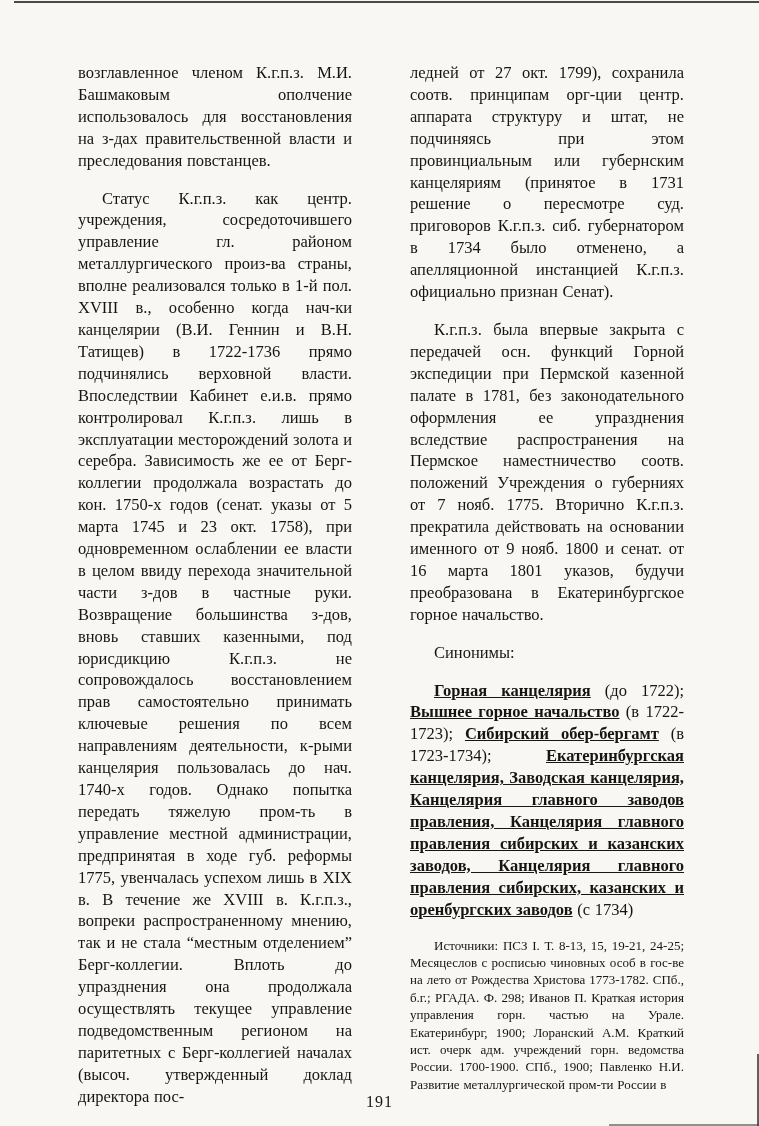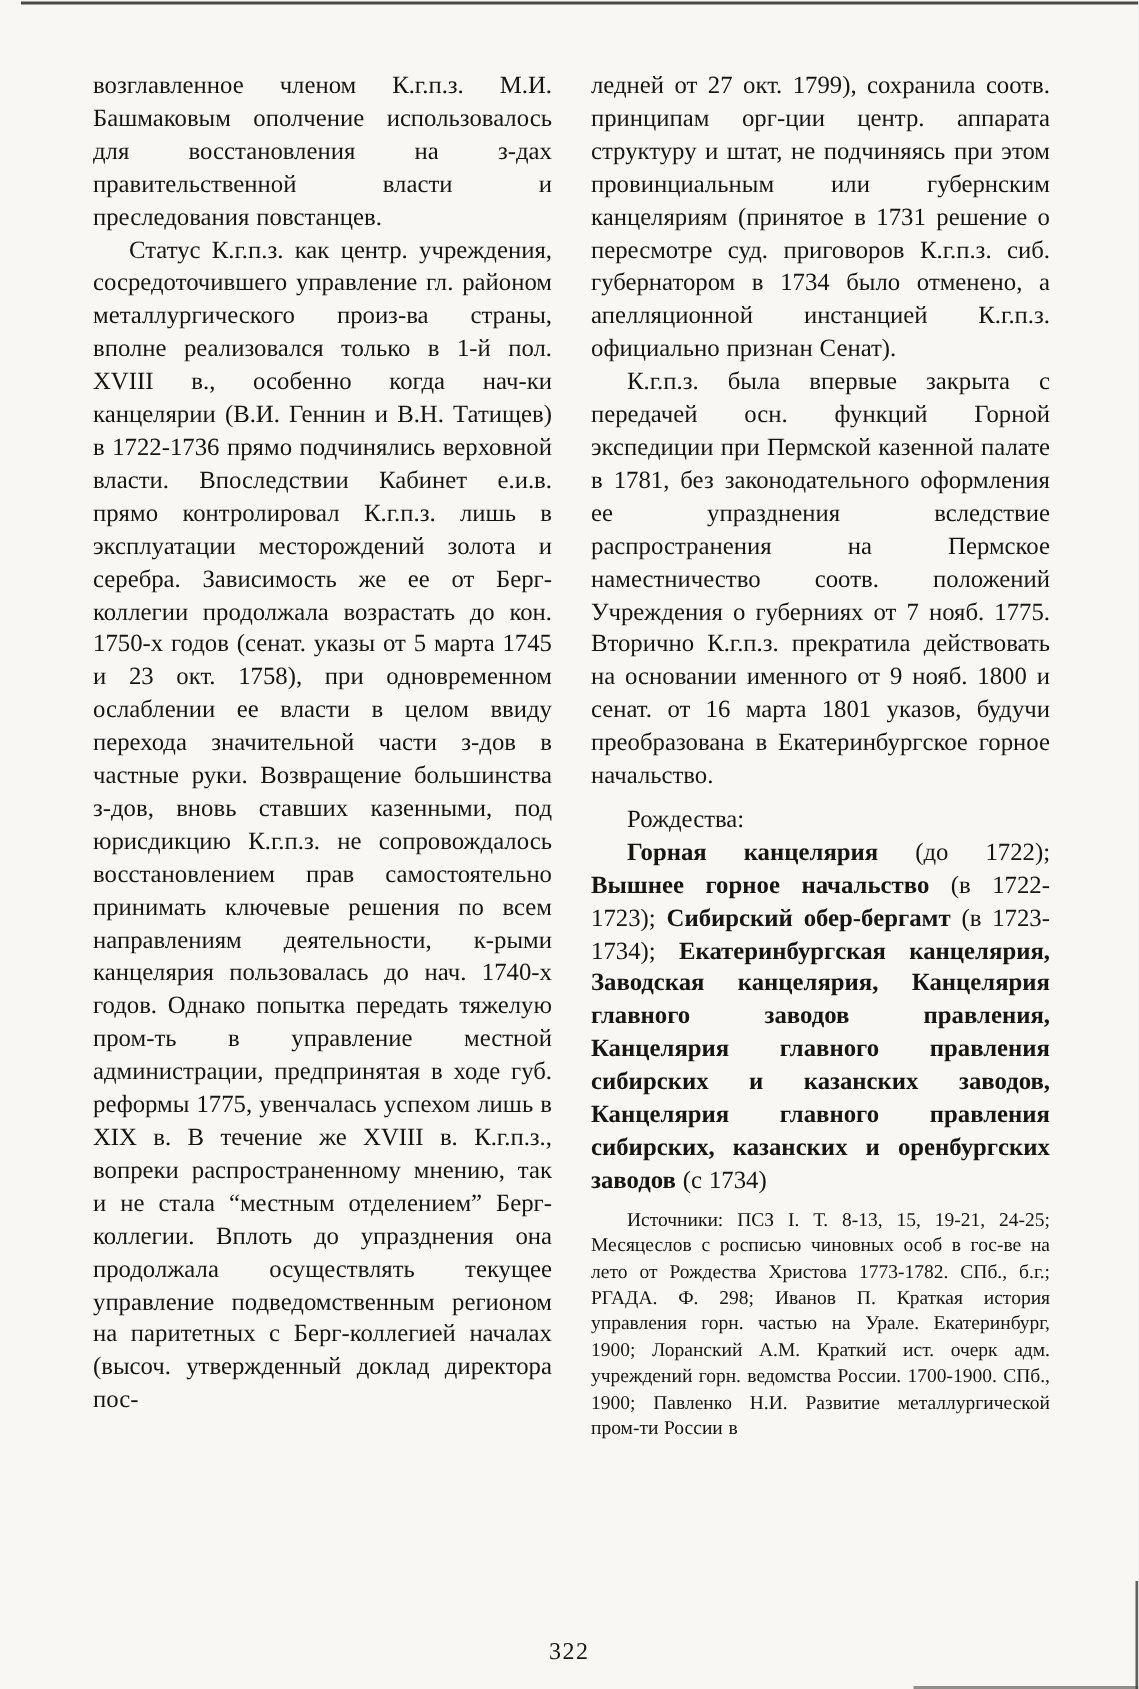--- a/index.html
+++ b/index.html
@@ -54,31 +54,31 @@
   .col {
     width: 306px;
     text-align: justify;
     font-size: 16.5px;
     line-height: 21.9px;
     hyphens: auto;
     -webkit-hyphens: auto;
     word-spacing: 0.5px;
   }
   .para {
-    margin: 0;
+    margin: 16px;
     text-indent: 24px;
   }
   .para.continued {
     text-indent: 0;
   }
   .para.synonyms-heading {
     margin-top: 7px;
   }
   .italic { }
-  .bold   { font-weight: bold; }
+  .bold   { font-weight: bold; text-decoration: underline; }
   .para.sources {
     margin-top: 6px;
     font-size: 13px;
     line-height: 17.4px;
   }
   .page-number {
     position: absolute;
     bottom: 15px;
     left: 0;
     width: 100%;
@@ -101,24 +101,24 @@
     <div class="col">
       <p class="para continued"><span>возглавленное членом К.г.п.з. М.И. Башмаковым ополчение использовалось для восстановления на з-дах правительственной власти и преследования повстанцев.</span></p>
       <p class="para"><span>Статус К.г.п.з. как центр. учреждения, сосредоточившего управление гл. районом металлургического произ-ва страны, вполне реализовался только в 1-й пол. XVIII в., особенно когда нач-ки канцелярии (В.И. Геннин и В.Н. Татищев) в 1722-1736 прямо подчинялись верховной власти. Впоследствии Кабинет е.и.в. прямо контролировал К.г.п.з. лишь в эксплуатации месторождений золота и серебра. Зависимость же ее от Берг-коллегии продолжала возрастать до кон. 1750-х годов (сенат. указы от 5 марта 1745 и 23 окт. 1758), при одновременном ослаблении ее власти в целом ввиду перехода значительной части з-дов в частные руки. Возвращение большинства з-дов, вновь ставших казенными, под юрисдикцию К.г.п.з. не сопровождалось восстановлением прав самостоятельно принимать ключевые решения по всем направлениям деятельности, к-рыми канцелярия пользовалась до нач. 1740-х годов. Однако попытка передать тяжелую пром-ть в управление местной администрации, предпринятая в ходе губ. реформы 1775, увенчалась успехом лишь в XIX в. В течение же XVIII в. К.г.п.з., вопреки распространенному мнению, так и не стала “местным отделением” Берг-коллегии. Вплоть до упразднения она продолжала осуществлять текущее управление подведомственным регионом на паритетных с Берг-коллегией началах (высоч. утвержденный доклад директора пос-</span></p>
     </div>
 
     <div class="col">
       <p class="para continued"><span>ледней от 27 окт. 1799), сохранила соотв. принципам орг-ции центр. аппарата структуру и штат, не подчиняясь при этом </span><span class="italic">провинциальным или губернским канцеляриям</span><span> (принятое в 1731 решение о пересмотре суд. приговоров К.г.п.з. сиб. губернатором в 1734 было отменено, а апелляционной инстанцией К.г.п.з. официально признан Сенат).</span></p>
 
       <p class="para"><span>К.г.п.з. была впервые закрыта с передачей осн. функций </span><span class="italic">Горной экспедиции при Пермской казенной палате</span><span> в 1781, без законодательного оформления ее упразднения вследствие распространения на Пермское наместничество соотв. положений Учреждения о губерниях от 7 нояб. 1775. Вторично К.г.п.з. прекратила действовать на основании именного от 9 нояб. 1800 и сенат. от 16 марта 1801 указов, будучи преобразована в Екатеринбургское </span><span class="italic">горное начальство</span><span>.</span></p>
 
-      <p class="para synonyms-heading"><span>Рождества:</span></p>
+      <p class="para synonyms-heading"><span>Синонимы:</span></p>
 
       <p class="para"><span class="bold">Горная канцелярия</span><span> (до 1722); </span><span class="bold">Вышнее горное начальство</span><span> (в 1722-1723); </span><span class="bold">Сибирский обер-бергамт</span><span> (в 1723-1734); </span><span class="bold">Екатеринбургская канцелярия, Заводская канцелярия, Канцелярия главного заводов правления, Канцелярия главного правления сибирских и казанских заводов, Канцелярия главного правления сибирских, казанских и оренбургских заводов</span><span> (с 1734)</span></p>
 
       <p class="para sources"><span class="italic">Источники:</span><span> ПСЗ I. Т. 8-13, 15, 19-21, 24-25; Месяцеслов с росписью чиновных особ в гос-ве на лето от Рождества Христова 1773-1782. СПб., б.г.; РГАДА. Ф. 298; </span><span class="italic">Иванов П.</span><span> Краткая история управления горн. частью на Урале. Екатеринбург, 1900; </span><span class="italic">Лоранский А.М.</span><span> Краткий ист. очерк адм. учреждений горн. ведомства России. 1700-1900. СПб., 1900; </span><span class="italic">Павленко Н.И.</span><span> Развитие металлургической пром-ти России в</span></p>
     </div>
 
   </div>
 
-  <div class="page-number">322</div>
+  <div class="page-number">191</div>
 
 </div>
 
 </body></html>

